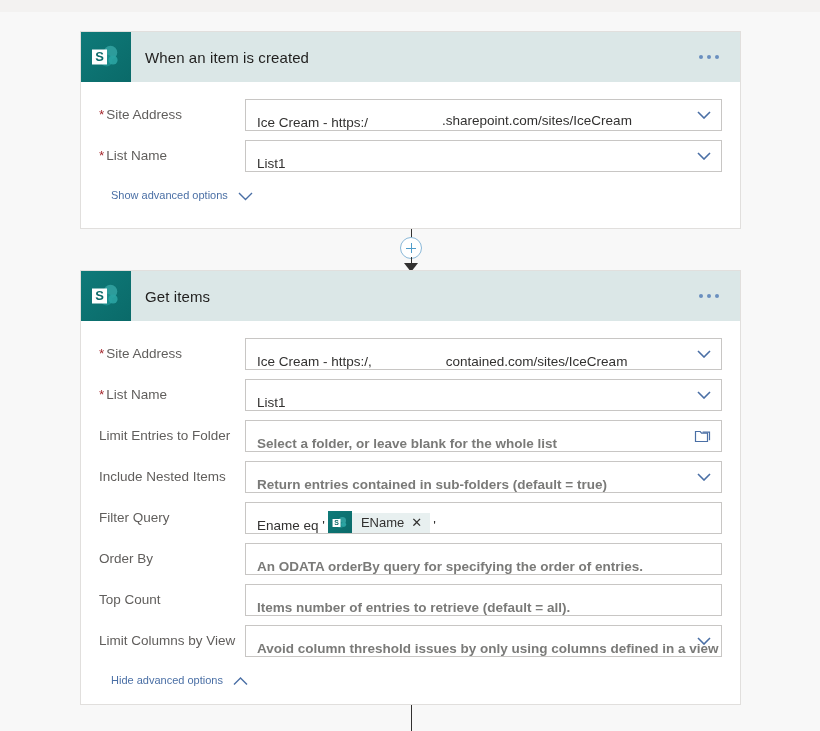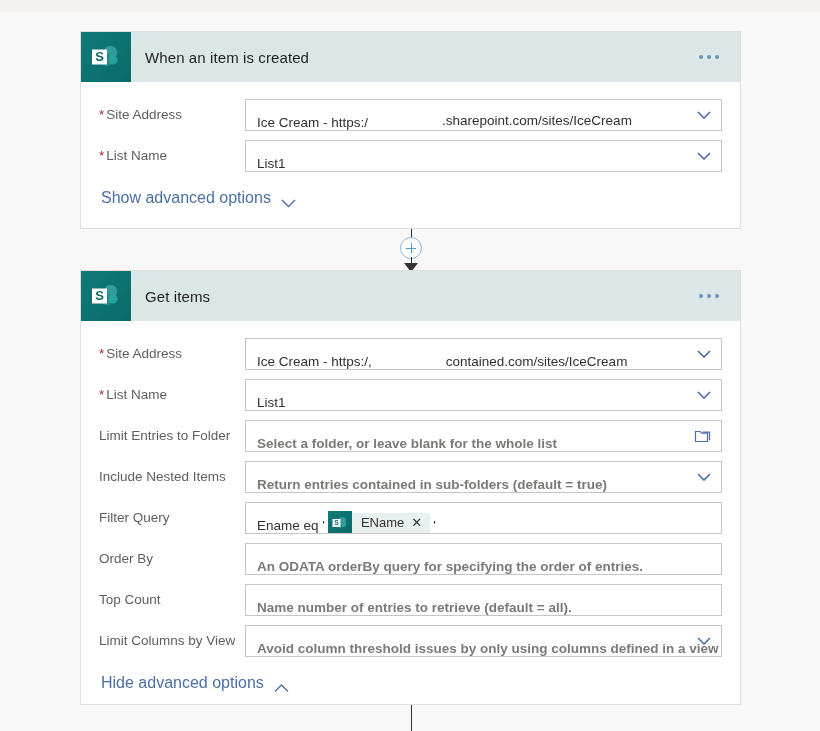--- a/index.html
+++ b/index.html
@@ -182,23 +182,23 @@
     line-height: 1;
   }
   .filter-ctrl { }
   .filter-ctrl .lit { color: #323130; white-space: nowrap; }
 
   
   .adv-toggle {
     display: inline-flex;
     align-items: center;
     gap: 10px;
-    margin: 13px 0 0 20px;
+    margin: 13px 0 0 30px;
     color: #4a6fa5;
-    font-size: 16px;
+    font-size: 11px;
     cursor: pointer;
   }
   .adv-toggle .cv { width: 15px; height: 9px; }
 
   
   .connector {
     position: absolute;
     left: 411px;
     width: 1px;
     background: #323130;
@@ -408,21 +408,21 @@
     <div class="field-row">
       <div class="field-label">Order By</div>
       <div class="field-ctrl">
         <span class="ph-text">An ODATA orderBy query for specifying the order of entries.</span>
       </div>
     </div>
 
     <div class="field-row">
       <div class="field-label">Top Count</div>
       <div class="field-ctrl">
-        <span class="ph-text">Name number of entries to retrieve (default = all).</span>
+        <span class="ph-text">Items number of entries to retrieve (default = all).</span>
       </div>
     </div>
 
     <div class="field-row">
       <div class="field-label">Limit Columns by View</div>
       <div class="field-ctrl combo">
         <span class="ph-text">Avoid column threshold issues by only using columns defined in a view</span>
         <span class="chev">
           <svg width="14" height="8" viewBox="0 0 14 8">
               <path d="M1 1 L7 7 L13 1" stroke="#4a6fa5" stroke-width="1.6" fill="none"></path>

